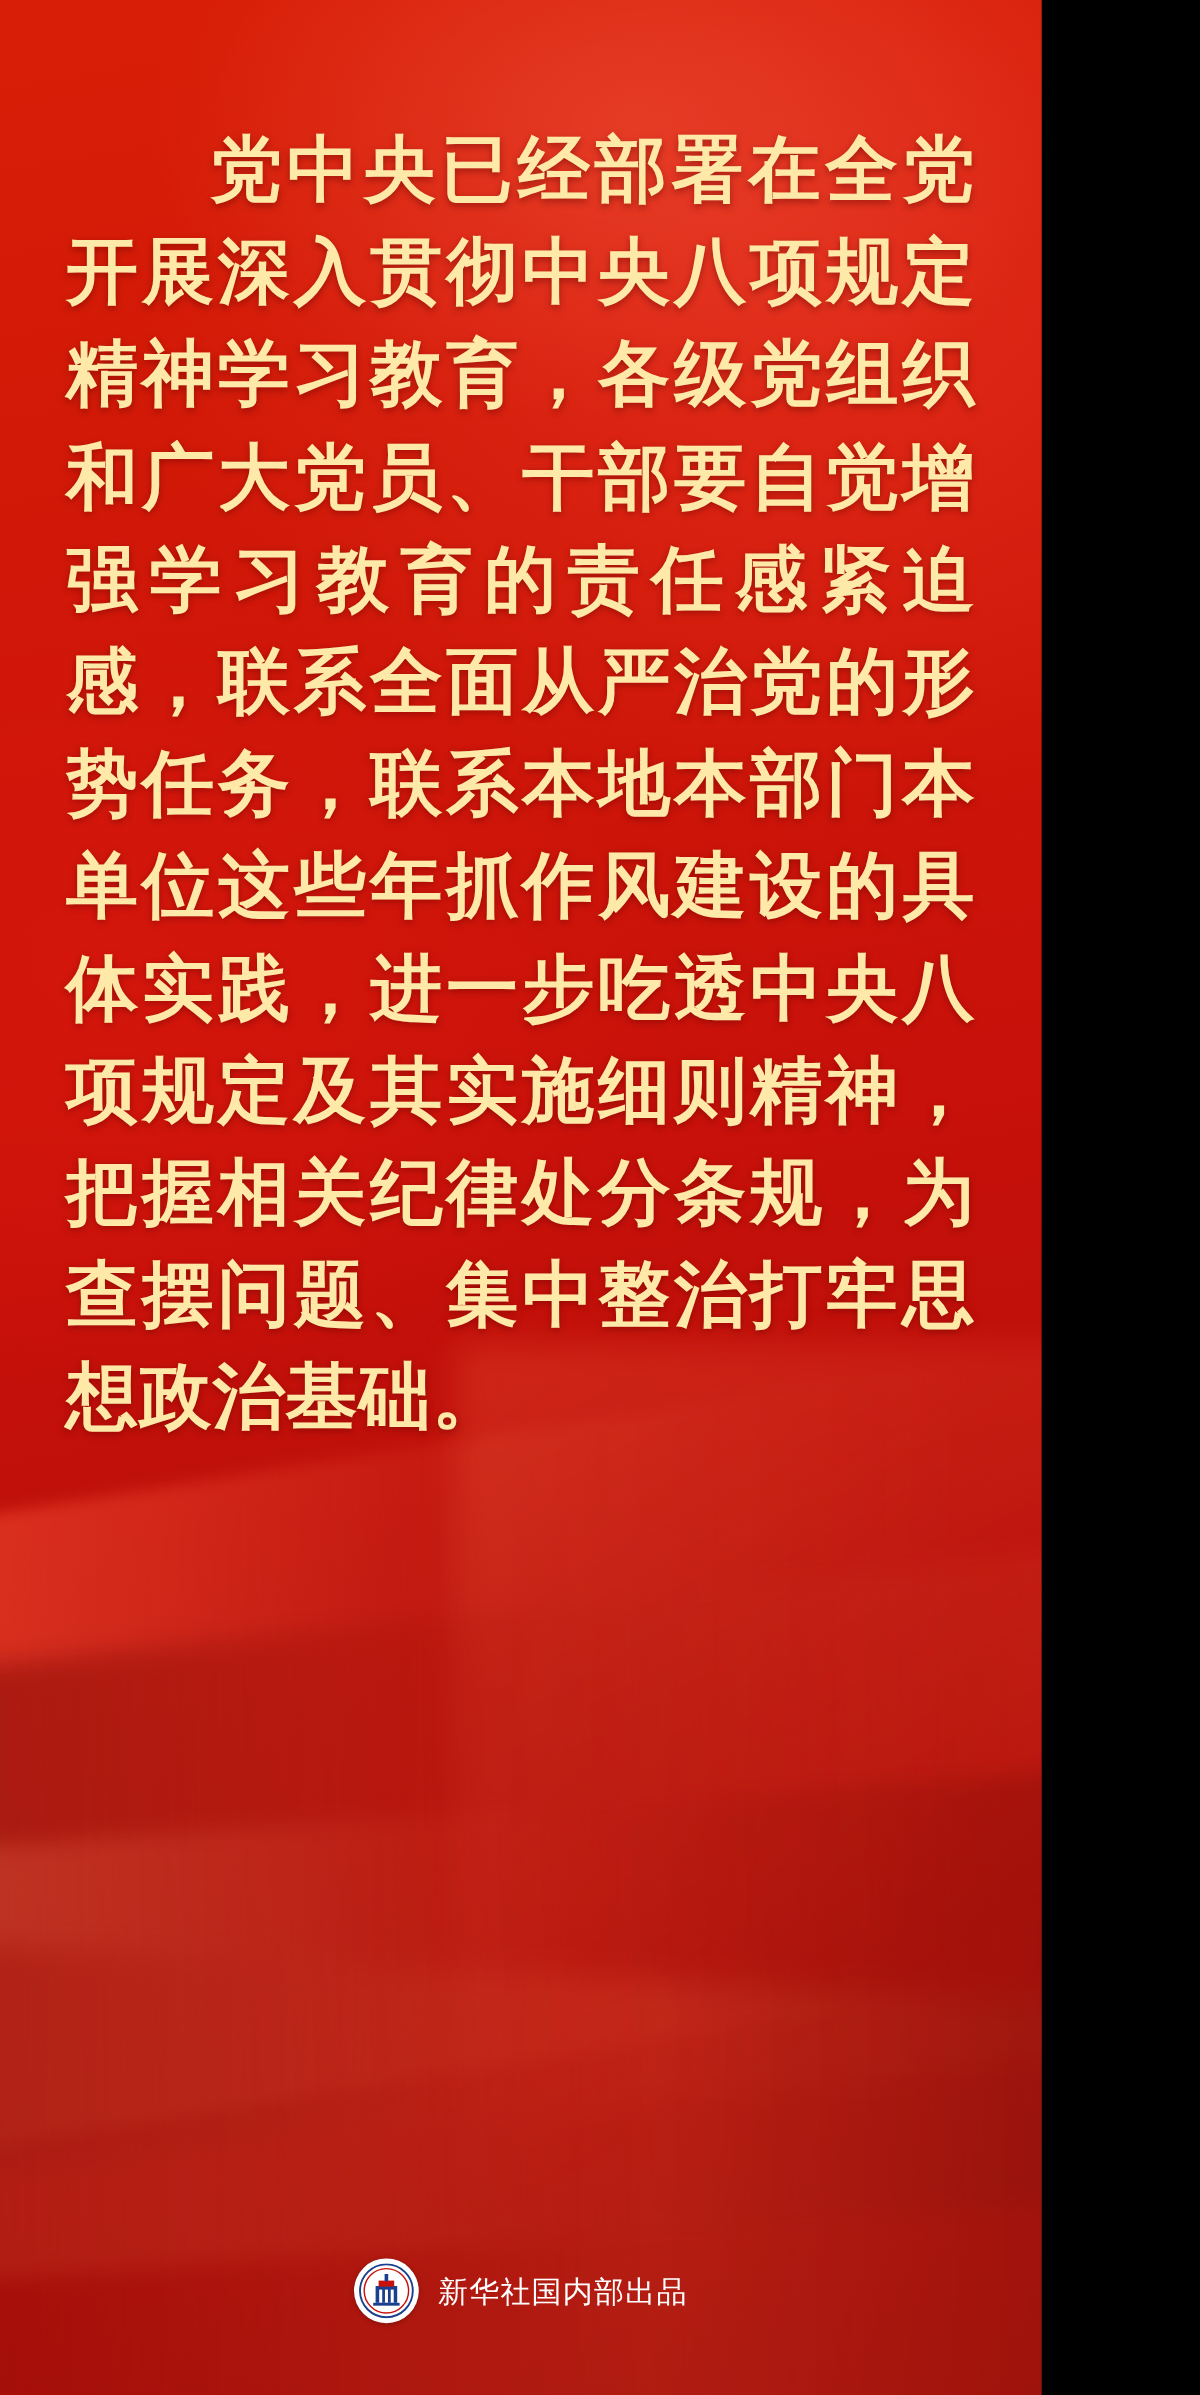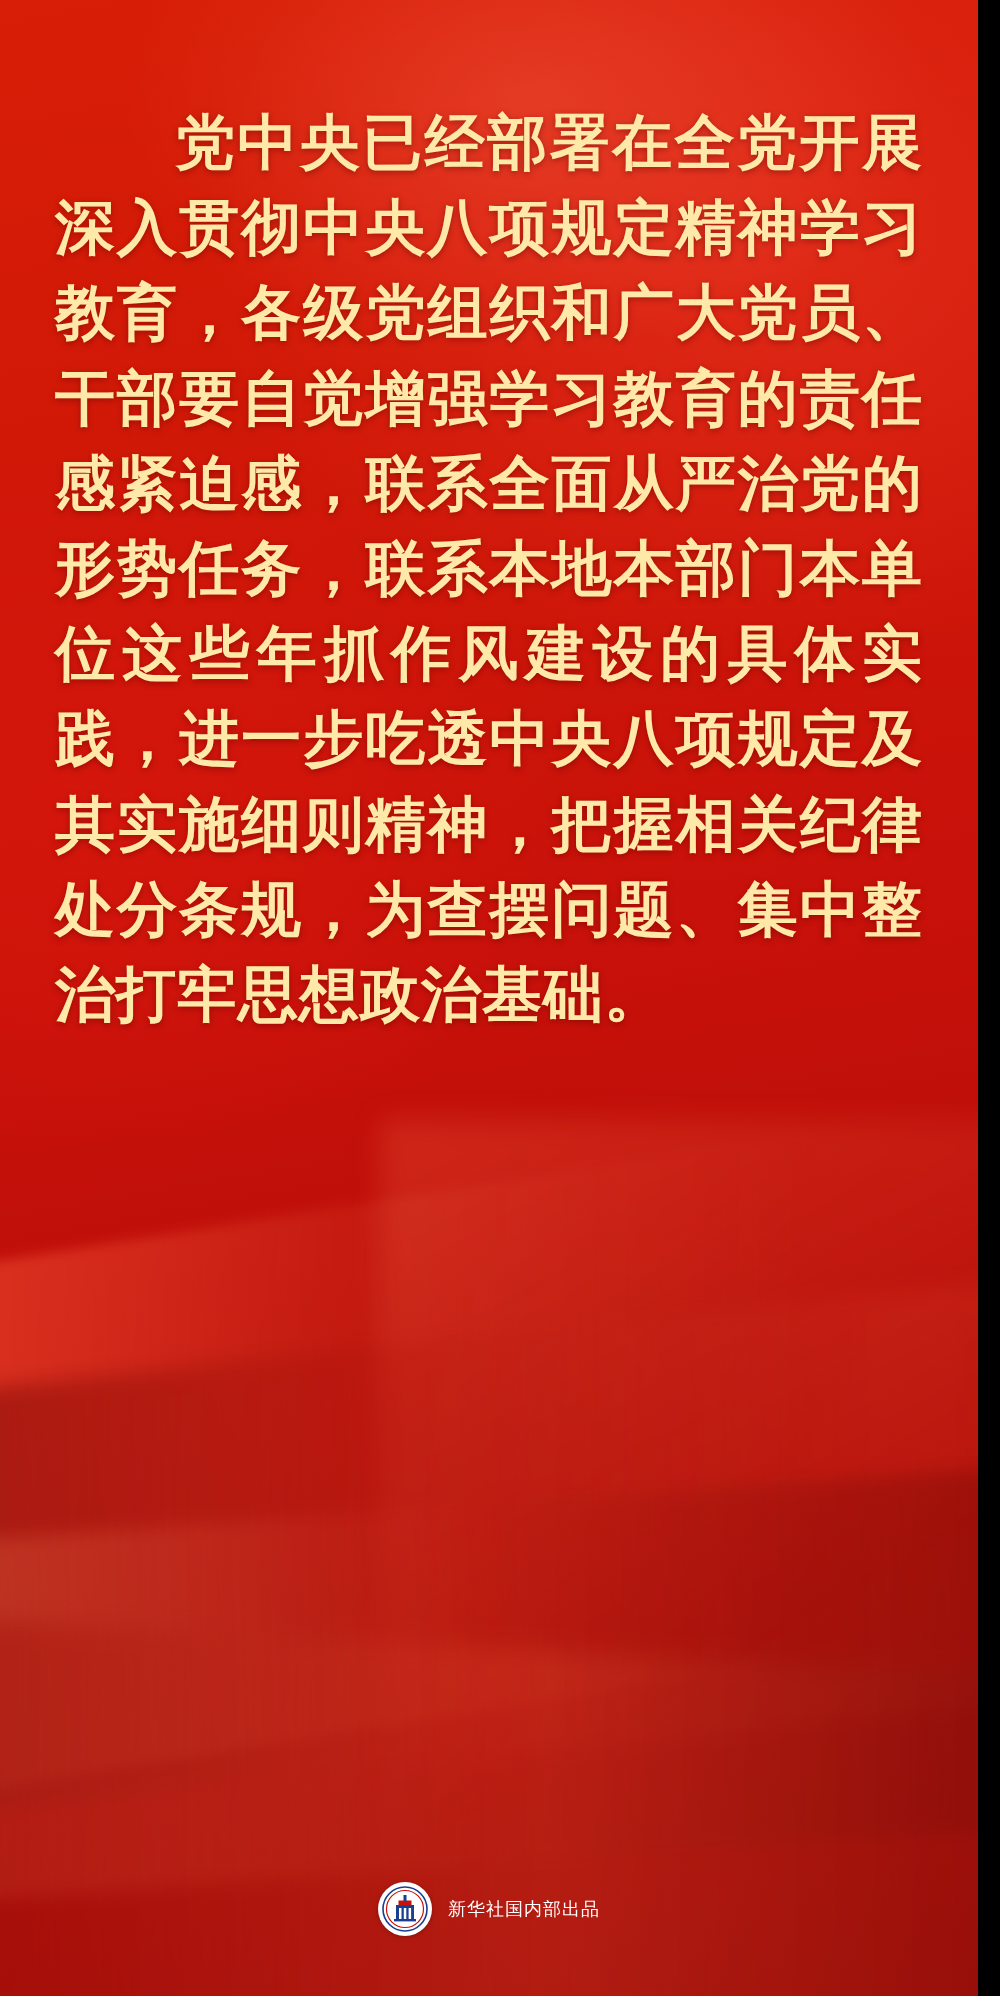--- a/index.html
+++ b/index.html
@@ -2,21 +2,21 @@
 <html><head>
 <meta charset="utf-8">
 <style>
   html, body {
     margin: 0;
     padding: 0;
     background: #000;
   }
   .poster {
     position: relative;
-    width: 978px;
+    width: 868px;
     height: 1996px;
     overflow: hidden;
     background:
       radial-gradient(ellipse 900px 700px at 78% 12%, #e02a18 0%, rgba(224,42,24,0) 62%),
       radial-gradient(ellipse 800px 600px at 10% 40%, #d4160c 0%, rgba(212,22,12,0) 60%),
       linear-gradient(170deg, #d81e06 0%, #c8110a 48%, #b50d08 72%, #9e0a06 100%);
     font-family: "Liberation Sans", sans-serif;
   }
 
   
@@ -135,21 +135,21 @@
     border-radius: 50%;
     background: #ffffff;
     display: flex;
     align-items: center;
     justify-content: center;
     box-shadow: 0 1px 4px rgba(0,0,0,0.25);
   }
   .logo svg { display: block; }
   .footer-label {
     color: #ffffff;
-    font-size: 18px;
+    font-size: 25px;
     letter-spacing: 1px;
     font-family: Liberation Sans, sans-serif;
   }
 </style>
 </head>
 <body>
 
 <div class="poster">
   <div class="glow-top"></div>
   <div class="fold fold-e"></div>

